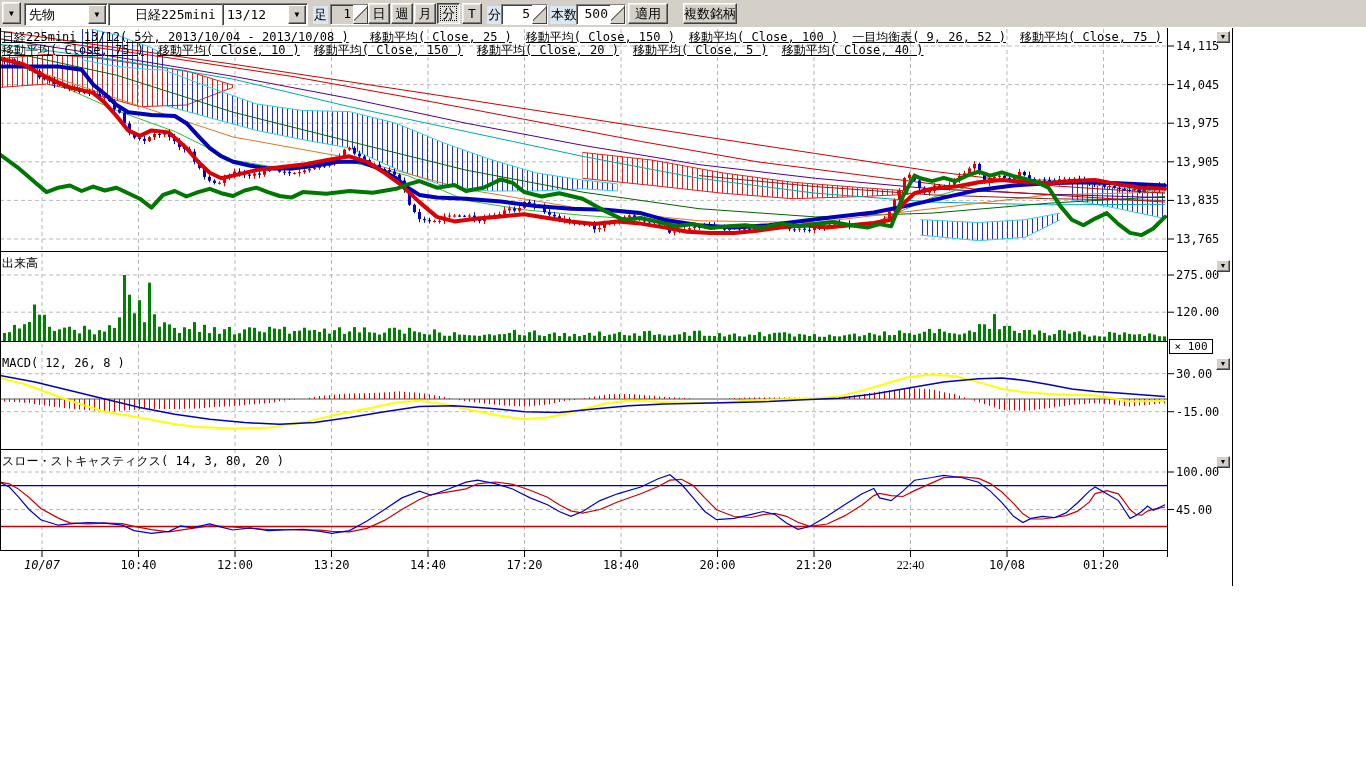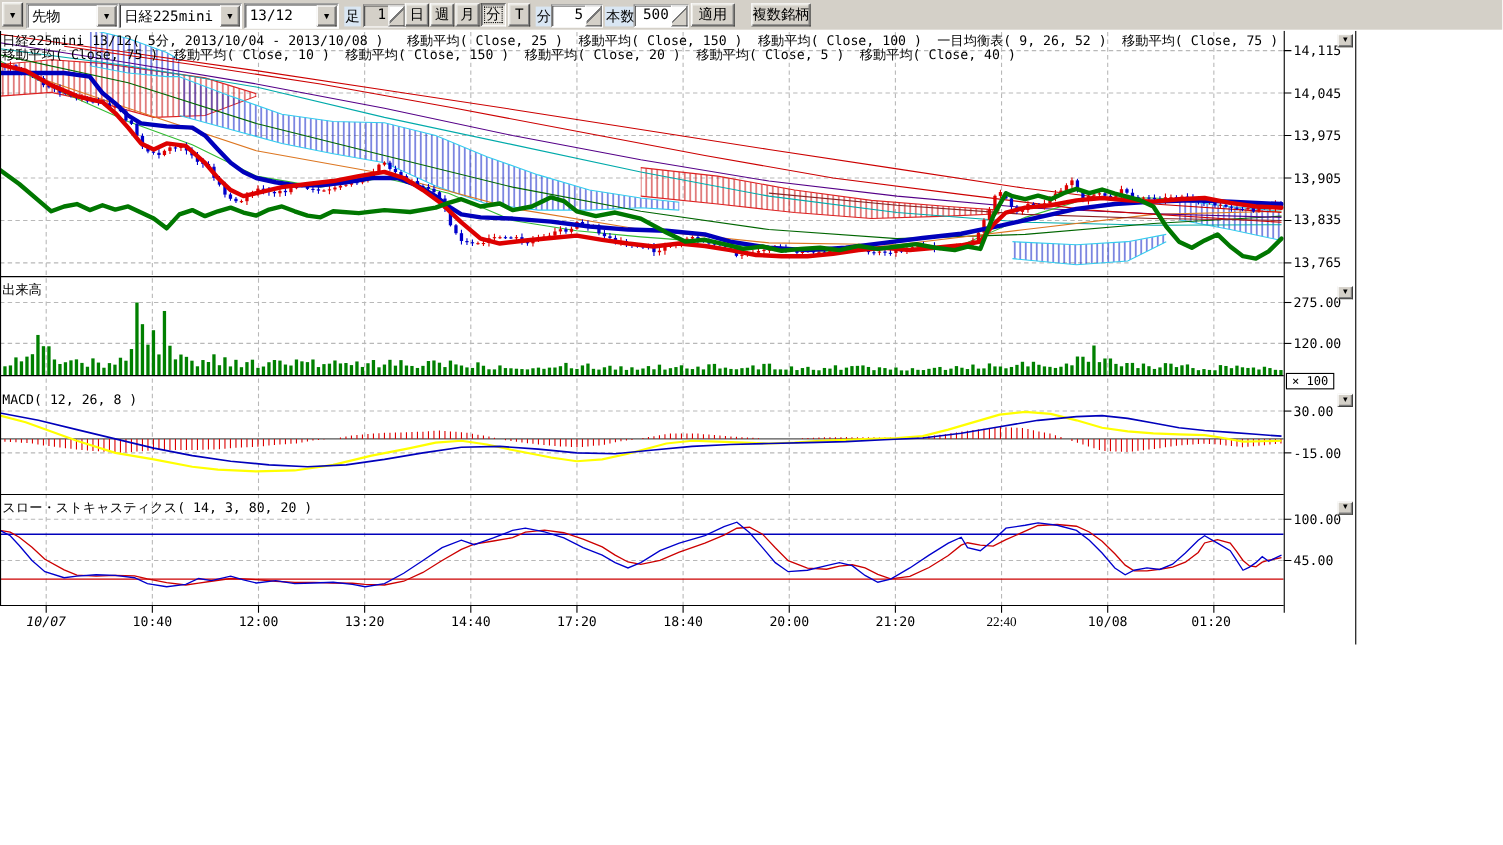--- a/index.html
+++ b/index.html
@@ -24,21 +24,21 @@
   .spin{position:absolute;top:4px;height:19px;background:#fff;
      border-top:1px solid #808080;border-left:1px solid #808080;border-bottom:1px solid #fff;border-right:1px solid #fff;
      box-shadow:inset 1px 1px 0 #404040;display:flex;align-items:stretch;}
   .spin.disabled{background:#d4d0c8;}
   .spin-val{flex:1;text-align:right;font-size:13px;line-height:17px;padding-right:2px;}
   .spin-btn{width:13px;margin:0;background:linear-gradient(135deg,#fdfdfd 0 45%,#777 45% 52%,#d4d0c8 52% 100%);
      border-top:1px solid #fff;border-left:1px solid #fff;border-right:1px solid #404040;border-bottom:1px solid #404040;}
   
   #chart-area{position:absolute;left:0;top:0;width:1366px;height:768px;}
   #chart-svg{position:absolute;left:0;top:28px;}
-  .hdr-row{position:absolute;left:2px;white-space:nowrap;font-size:12px;z-index:5;}
+  .hdr-row{position:absolute;left:2px;white-space:nowrap;font-size:12px;z-index:5;text-decoration:underline;}
   .hdr-row span{margin-right:14px;}
   .panel-label{position:absolute;left:2px;font-size:12px;z-index:5;white-space:nowrap;}
   .ax-label{position:absolute;left:1176px;font-size:12px;white-space:nowrap;z-index:5;}
   .t-label{position:absolute;font-size:12px;white-space:nowrap;transform:translateX(-50%);z-index:5;}
   #mult-box{position:absolute;left:1169px;top:339px;width:42px;height:13px;border:1px solid #000;background:#fff;
      font-size:11px;line-height:13px;text-align:center;z-index:5;}
   .scale-btn{position:absolute;left:1216px;width:14px;height:12px;background:#d4d0c8;padding:0;
      border-top:1px solid #fff;border-left:1px solid #fff;border-right:1px solid #404040;border-bottom:1px solid #404040;
      box-shadow:inset -1px -1px 0 #808080;font-size:7px;line-height:10px;text-align:center;color:#000;z-index:6;}
 </style>
@@ -46,21 +46,21 @@
 <body>
 
 <div id="app">
 
   <div id="toolbar">
     <button class="win-btn" style="left:2px;width:19px;height:22px;top:2px;"><span style="font-size:8px;">▼</span></button>
     <div class="combo" style="left:24px;width:82px;">
       <span class="combo-text">先物</span>
       <span class="combo-arrow">▼</span>
     </div>
-    <div class="combo" style="left:108px;width:110px;">
+    <div class="combo" style="left:108px;width:110px;padding-left:22px;">
       <span class="combo-text">日経225mini</span>
       <span class="combo-arrow">▼</span>
     </div>
     <div class="combo" style="left:222px;width:84px;">
       <span class="combo-text">13/12</span>
       <span class="combo-arrow">▼</span>
     </div>
     <span class="tb-label" style="left:313px;">足</span>
     <div class="spin disabled" style="left:330px;width:37px;">
       <span class="spin-val">1</span>

